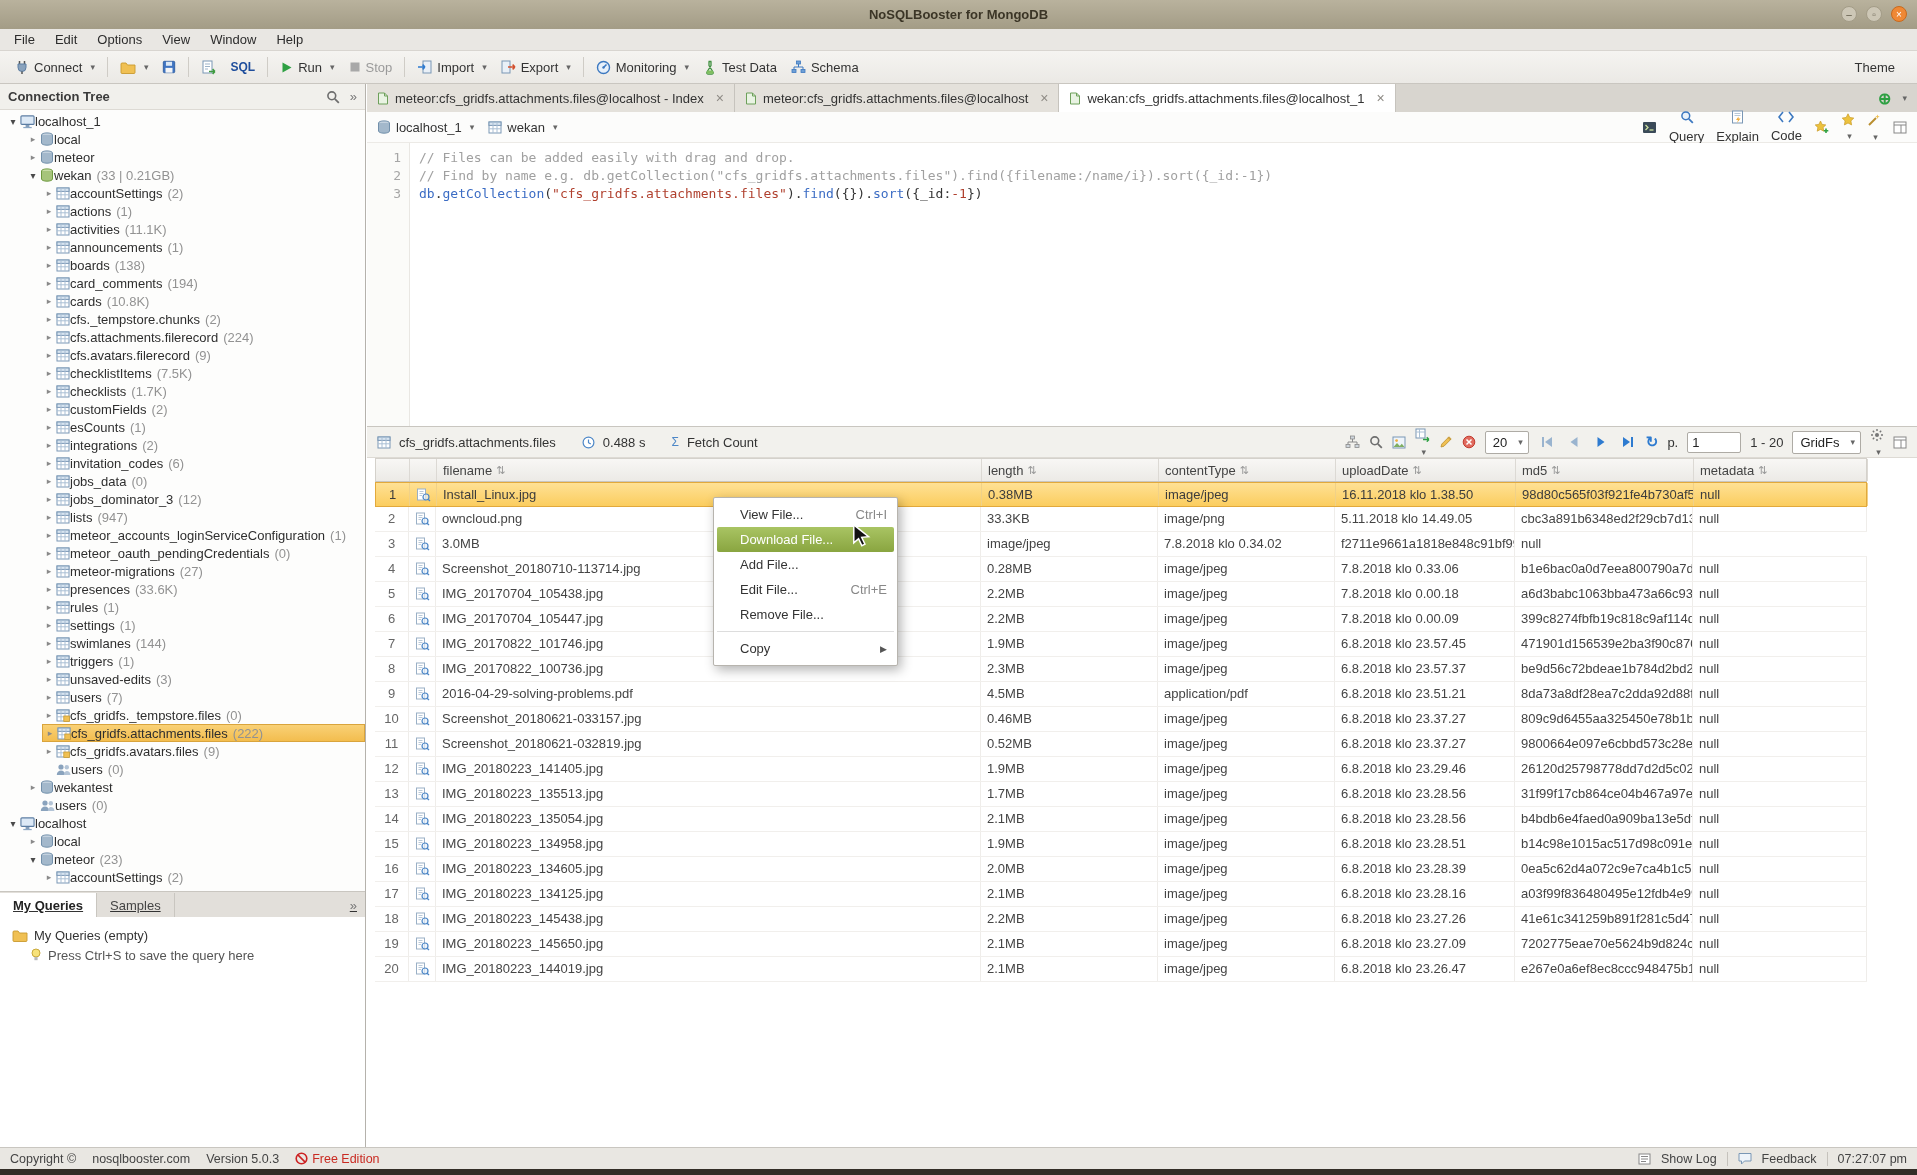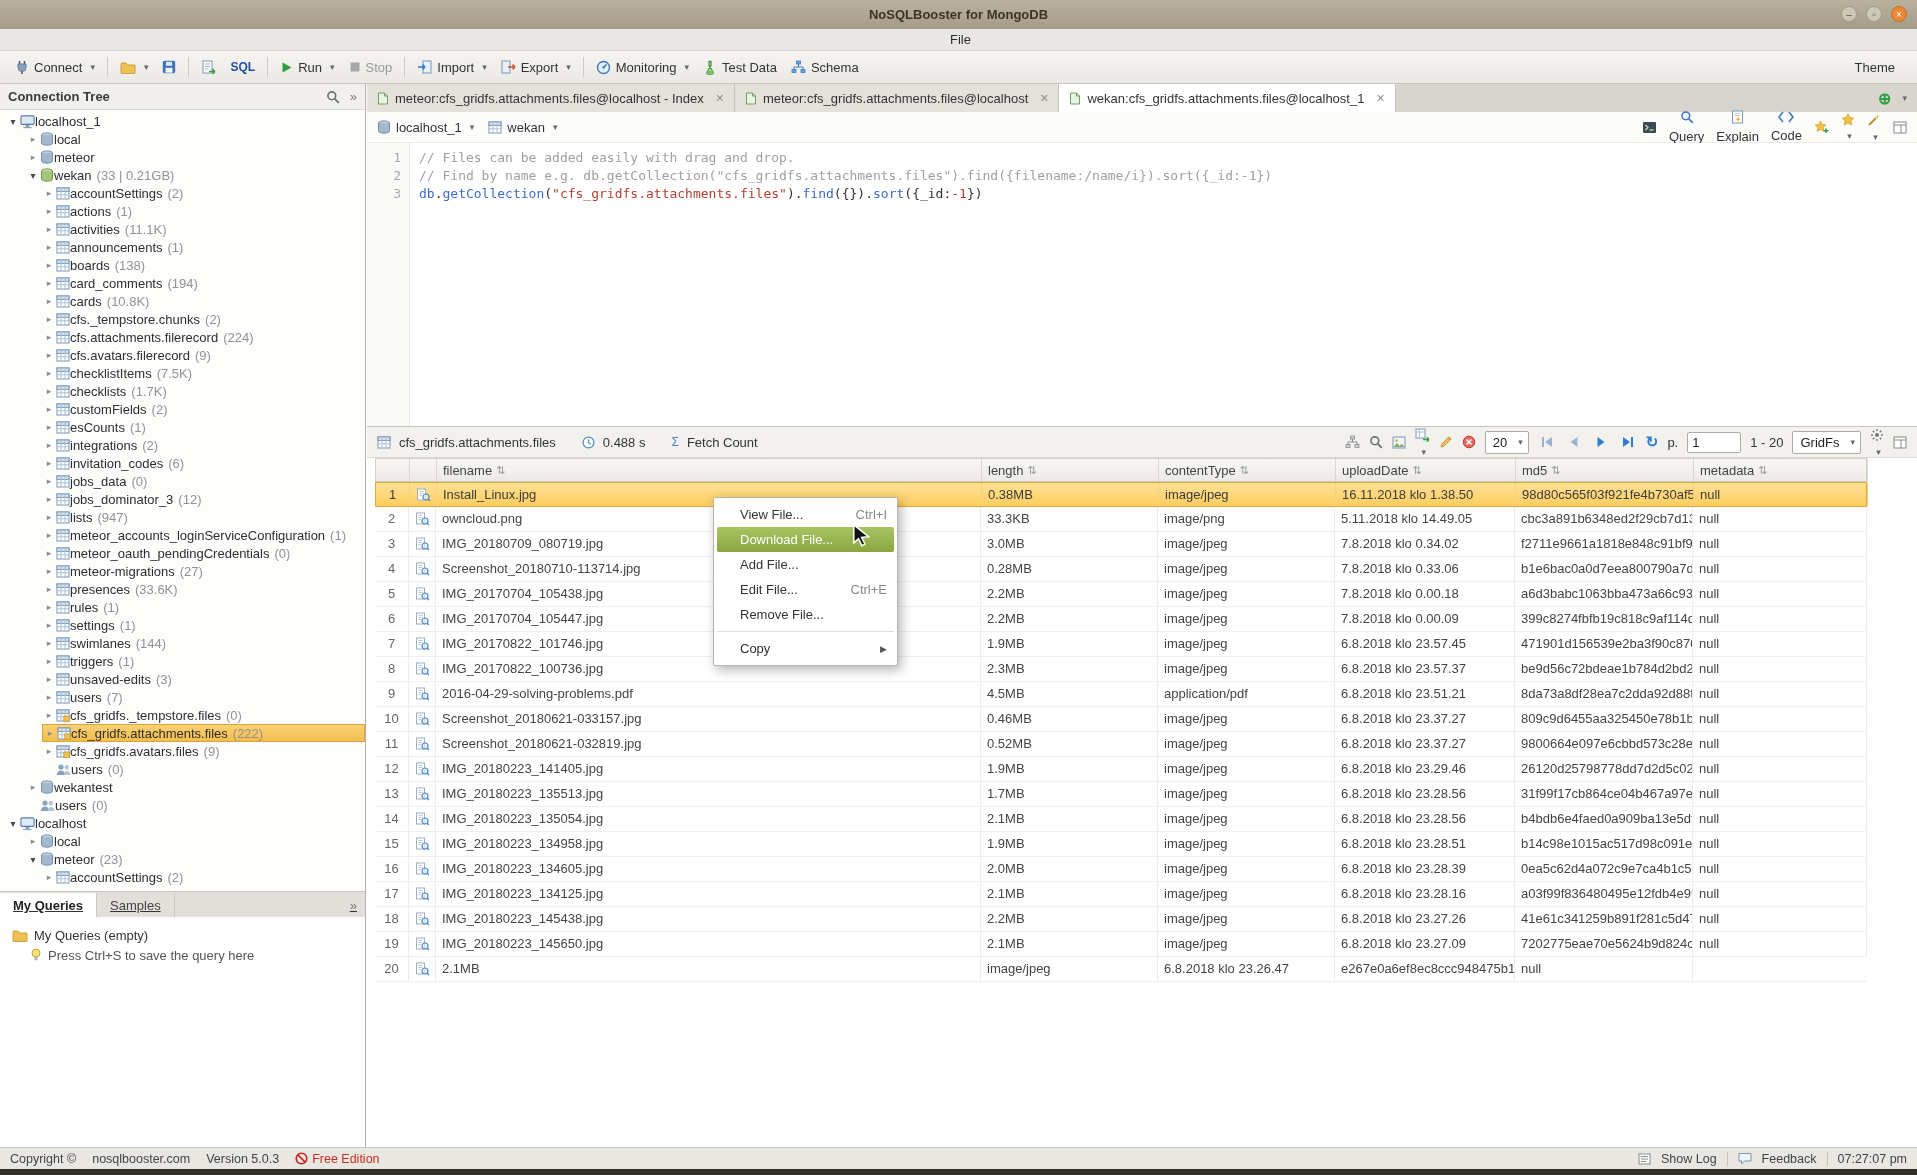--- a/index.html
+++ b/index.html
@@ -14,21 +14,21 @@
   #titlebar{left:0;top:0;width:1917px;height:29px;background:linear-gradient(#b9b29d,#a39c86);
             border-bottom:1px solid #8d866f;display:flex;align-items:center;justify-content:center;}
   #titlebar .title{font-weight:bold;color:#3b3526;font-size:13px;}
   .winbtns{position:absolute;right:10px;top:6px;display:flex;gap:9px;}
   .wbtn{width:16px;height:16px;border-radius:50%;display:flex;align-items:center;justify-content:center;
         font-size:10px;color:#5f5948;background:#cdc7b6;border:1px solid #a39c87;box-sizing:border-box;}
   .wbtn.close{background:#ef8835;border-color:#c66a1f;color:#fff;}
 
   
   #menubar{left:0;top:29px;width:1917px;height:22px;background:#e9e7e3;border-bottom:1px solid #d8d5d0;
-           display:flex;align-items:center;padding-left:4px;box-sizing:border-box;flex-direction:column;}
+           display:flex;align-items:flex-end;padding-left:4px;box-sizing:border-box;}
   .mitem{padding:0 10px;line-height:21px;color:#2c2c2c;}
 
   
   #toolbar{left:0;top:51px;width:1917px;height:33px;background:linear-gradient(#f5f4f1,#ebe9e5);
            border-bottom:1px solid #c9c6c0;display:flex;align-items:center;padding:0 8px;box-sizing:border-box;}
   .tbtn{display:inline-flex;align-items:center;gap:5px;height:26px;padding:0 7px;border-radius:3px;color:#333;}
   .tbtn.disabled{color:#9a9a9a;}
   .tsep{width:1px;height:20px;background:#cfccc6;margin:0 5px;}
   .sqltxt{font-weight:bold;color:#1f4e9c;font-size:12px;}
   #theme-label{margin-left:auto;padding-right:14px;color:#333;}
@@ -1156,21 +1156,20 @@
             <div class="td ic">
               <span class="icn">
                 <svg width="15" height="14" viewBox="0 0 15 14">
                   <rect x="1.5" y="1" width="8" height="11" fill="#fff" stroke="#9ab0c6"></rect>
                   <path d="M3.5 3.5h4M3.5 5.5h4M3.5 7.5h2.5" stroke="#b9c9d8"></path>
                   <circle cx="10" cy="9" r="3" fill="rgba(230,240,250,.7)" stroke="#4d87c7" stroke-width="1.2"></circle>
                   <path d="M12.1 11.2l1.9 1.7" stroke="#4d87c7" stroke-width="1.4"></path>
                 </svg>
               </span>
             </div>
-            <div class="td">IMG_20180709_080719.jpg</div>
             <div class="td">3.0MB</div>
             <div class="td">image/jpeg</div>
             <div class="td">7.8.2018 klo 0.34.02</div>
             <div class="td">f2711e9661a1818e848c91bf99b</div>
             <div class="td">null</div>
           </div>
           <div class="trow tbodyrow">
             <div class="td num">4</div>
             <div class="td ic">
               <span class="icn">
@@ -1479,20 +1478,21 @@
             <div class="td ic">
               <span class="icn">
                 <svg width="15" height="14" viewBox="0 0 15 14">
                   <rect x="1.5" y="1" width="8" height="11" fill="#fff" stroke="#9ab0c6"></rect>
                   <path d="M3.5 3.5h4M3.5 5.5h4M3.5 7.5h2.5" stroke="#b9c9d8"></path>
                   <circle cx="10" cy="9" r="3" fill="rgba(230,240,250,.7)" stroke="#4d87c7" stroke-width="1.2"></circle>
                   <path d="M12.1 11.2l1.9 1.7" stroke="#4d87c7" stroke-width="1.4"></path>
                 </svg>
               </span>
             </div>
+            <div class="td">IMG_20180223_144019.jpg</div>
             <div class="td">2.1MB</div>
             <div class="td">image/jpeg</div>
             <div class="td">6.8.2018 klo 23.26.47</div>
             <div class="td">e267e0a6ef8ec8ccc948475b1ba</div>
             <div class="td">null</div>
           </div>
         </div>
     </div>
   </div>
 

